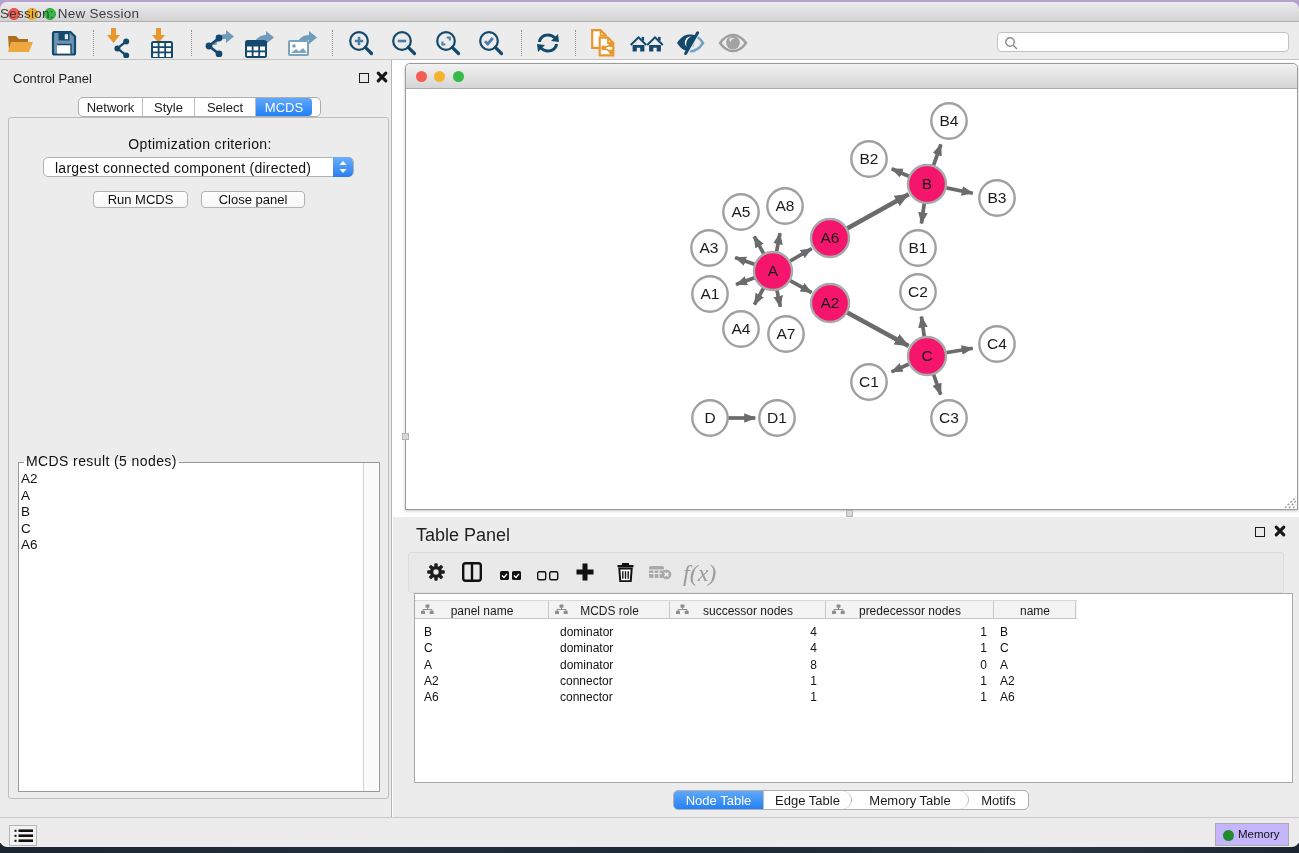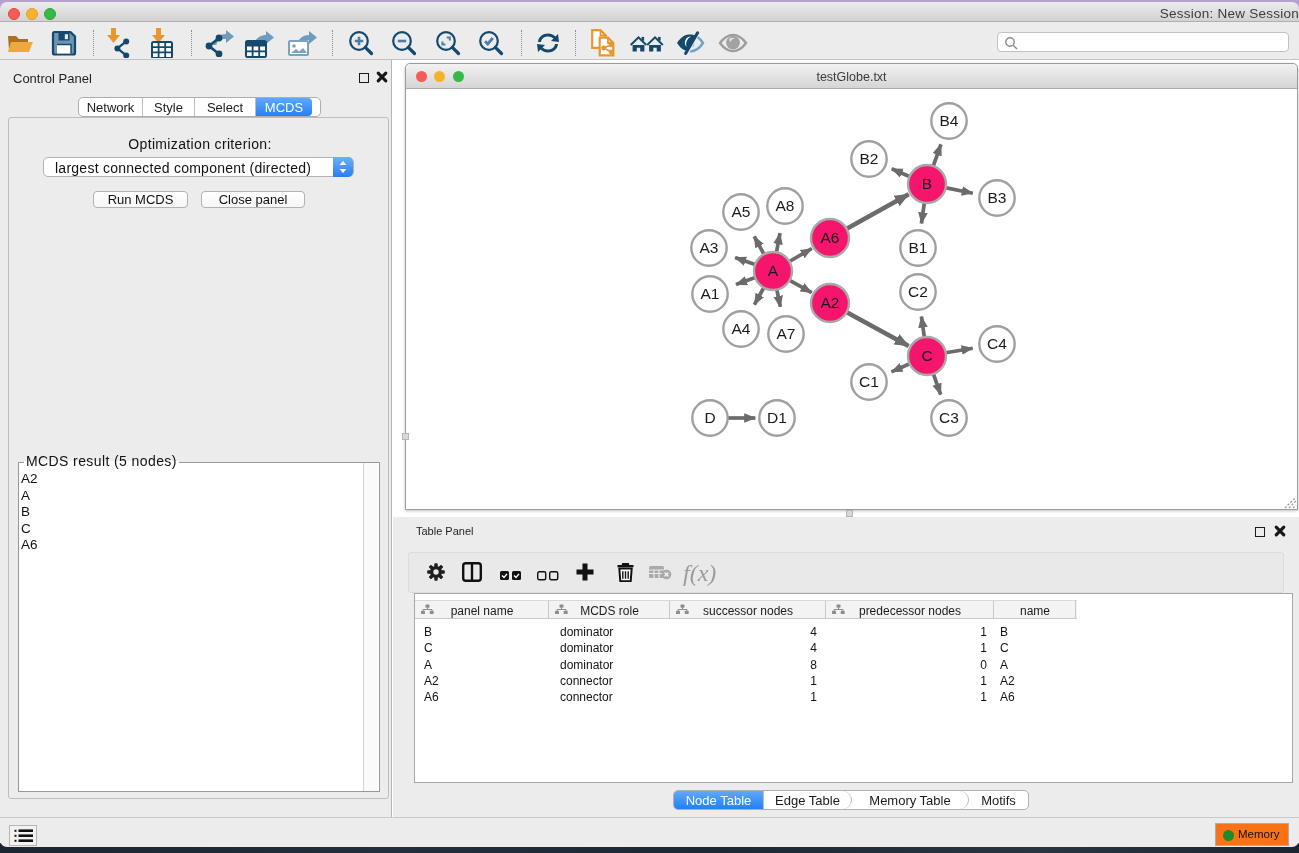--- a/index.html
+++ b/index.html
@@ -1,20 +1,20 @@
 <!DOCTYPE html>
 <html><head><meta charset="utf-8"><style>
 * { margin:0; padding:0; box-sizing:border-box; }
 html,body { -webkit-font-smoothing:antialiased; transform:translateZ(0); width:1299px; height:853px; font-family:"Liberation Sans",sans-serif; background:#fff; overflow:hidden; }
 .abs { position:absolute; }
 #deskTop { left:0; top:0; width:1299px; height:10px; background:#b5a1cd; }
 #deskBot { left:0; top:843px; width:1299px; height:10px; background:linear-gradient(90deg,#1b2531,#232e3c 30%,#1d2835 55%,#2a3542 80%,#1b2531); }
 #titlebar { left:0; top:2px; width:1299px; height:20px; border-radius:7px 7px 0 0; background:linear-gradient(#ececec,#d2d2d2); border-bottom:1px solid #b0b0b0; }
 .tl { position:absolute; width:12px; height:12px; border-radius:50%; top:6px; }
-#title { width:100%; text-align:right; top:4px; font-size:13.5px; letter-spacing:0.25px; color:#3c3c3c; }
+#title { width:100%; text-align:left; top:4px; font-size:13.5px; letter-spacing:0.25px; color:#3c3c3c; }
 #toolbar { left:0; top:22px; width:1299px; height:38px; background:#ececec; border-bottom:1px solid #c3c3c3; }
 .tic { position:absolute; top:21px; transform:translate(-50%,-50%); }
 .tic svg { display:block; }
 .tsep { position:absolute; top:8px; height:26px; width:0; border-left:1.5px dotted #8f8f8f; }
 #search { left:997px; top:10px; width:292px; height:20px; background:#fff; border:1px solid #c2c2c2; border-radius:4px; }
 #search svg { position:absolute; left:6px; top:3px; }
 
 #cpanel { left:0; top:60px; width:392px; height:757px; background:#ececec; border-right:1px solid #b5b5b5; }
 #cptitle { left:13px; top:11px; font-size:13px; color:#1f1f1f; }
 .wmax { position:absolute; width:10px; height:10px; border:1.6px solid #1a1a1a; }
@@ -35,39 +35,39 @@
 
 #gwin { left:405px; top:63px; width:893px; height:447px; background:#fff; border:1px solid #9b9b9b; border-radius:5px 5px 0 0; box-shadow:0 1px 3px rgba(0,0,0,0.25); }
 #gtitle { left:0; top:0; width:100%; height:25px; border-radius:5px 5px 0 0; background:linear-gradient(#f2f2f2,#d5d5d5); border-bottom:1px solid #ababab; }
 #gtitle .tl { width:11px; height:11px; top:7px; }
 #gtitletxt { width:100%; text-align:center; top:6px; font-size:12.5px; color:#3a3a3a; }
 #graph { position:absolute; left:0px; top:26px; }
 .nl { font-size:15.5px; fill:#1a1a1a; text-anchor:middle; font-family:"Liberation Sans",sans-serif; }
 #grip path { stroke:#9a9a9a; stroke-width:1.4; }
 
 #tpanel { left:393px; top:517px; width:906px; height:300px; background:#ececec; }
-#tptitle { left:416px; top:525px; font-size:11px; color:#1f1f1f; }
+#tptitle { left:416px; top:525px; font-size:18px; color:#1f1f1f; }
 #tbicons { left:408px; top:552px; width:876px; height:41px; background:#e9e9e9; border:1px solid #dcdcdc; border-radius:3px; }
 #fx { font-family:"Liberation Serif",serif; font-style:italic; font-size:24px; color:#9b9b9b; }
 #ttable { left:414px; top:593px; width:879px; height:190px; background:#fff; border:1px solid #a8a8a8; }
 #thead { position:absolute; left:0px; top:6px; height:19px; width:662px; background:#f3f3f3; border-top:1px solid #d8d8d8; border-bottom:1px solid #c9c9c9; }
 .th { position:absolute; top:0; height:18px; border-right:1px solid #c9c9c9; font-size:12px; color:#1a1a1a; }
 .thic { position:absolute; left:5px; top:3px; }
 .thl { position:absolute; width:100%; text-align:center; top:2.5px; }
 .tr { position:absolute; left:0; width:662px; height:16.3px; }
 .td { position:absolute; font-size:12px; color:#111; top:1px; }
 .tdr { text-align:right; }
 .btabbar { position:absolute; left:673px; top:790px; width:356px; height:20px; background:#fff; border:1px solid #b0b0b0; border-radius:5px; display:flex; font-size:13px; color:#1a1a1a; }
 .btabbar div { border-right:1px solid #bdbdbd; display:flex; align-items:center; justify-content:center;border-radius:9px; }
 .btabbar div:last-child { border-right:none; }
 .btabbar .sel { background:linear-gradient(#61a9f9,#2280f6); color:#fff; border-radius:4px 0 0 4px; }
 
 #status { left:0; top:817px; width:1299px; height:30px; background:#ececec; border-top:1px solid #c9c9c9; border-radius:0 0 7px 7px; }
 #lbtn { position:absolute; left:9px; top:7px; width:28px; height:21px; background:#f2f2f2; border:1px solid #b5b5b5; }
-#membtn { position:absolute; left:1215px; top:5px; width:74px; height:23px; background:#f97316; border:1px solid #ababab; font-size:11.5px; color:#111; }
+#membtn { position:absolute; left:1215px; top:5px; width:74px; height:23px; background:#c4b5fd; border:1px solid #ababab; font-size:11.5px; color:#111; }
 #membtn i { position:absolute; left:7px; top:5.5px; width:11px; height:11px; background:#1f8b2c; border-radius:50%; }
 #membtn span { position:absolute; left:22px; top:4px; font-style:normal; }
 </style></head><body>
 <div class="abs" id="deskBot"></div>
 <div class="abs" id="deskTop"></div>
 <div class="abs" id="titlebar">
   <div class="tl" style="left:8px;background:#f55d54;border:0.5px solid #e14640;"></div>
   <div class="tl" style="left:26px;background:#f5b32d;border:0.5px solid #dfa023;"></div>
   <div class="tl" style="left:44px;background:#35ba47;border:0.5px solid #2aa53a;"></div>
   <div class="abs" id="title">Session: New Session</div>
@@ -285,21 +285,20 @@
   <div class="abs" id="mcdsbox"></div>
   <div class="abs" id="mcdssb"></div>
   <div class="abs" id="mcdslegend">MCDS result (5 nodes)</div>
   <div class="abs" id="mcdslist">A2<br>A<br>B<br>C<br>A6</div>
 </div>
 <div class="abs" id="gwin">
   <div class="abs" id="gtitle">
     <div class="tl" style="left:10px;background:#f55d54;"></div>
     <div class="tl" style="left:28px;background:#f5b32d;"></div>
     <div class="tl" style="left:47px;background:#35ba47;"></div>
-    <div class="abs" id="gtitletxt">testGlobe.txt</div>
   </div>
   <svg id="graph" width="890" height="421" viewBox="0 0 890 421">
 <defs>
         <marker id="arw" markerUnits="strokeWidth" markerWidth="3.4" markerHeight="2.8" refX="3.0" refY="1.3" orient="auto">
 <path d="M0,0 L3.2,1.3 L0,2.6 z" fill="#6b6b6b"></path>
         </marker>
       </defs>
 <g stroke="#6b6b6b">
         <line x1="359.4" y1="166.9" x2="348.2" y2="146.3" stroke-width="3.7" marker-end="url(#arw)"></line>
         <line x1="369.9" y1="165.3" x2="374.0" y2="143.2" stroke-width="3.7" marker-end="url(#arw)"></line>

